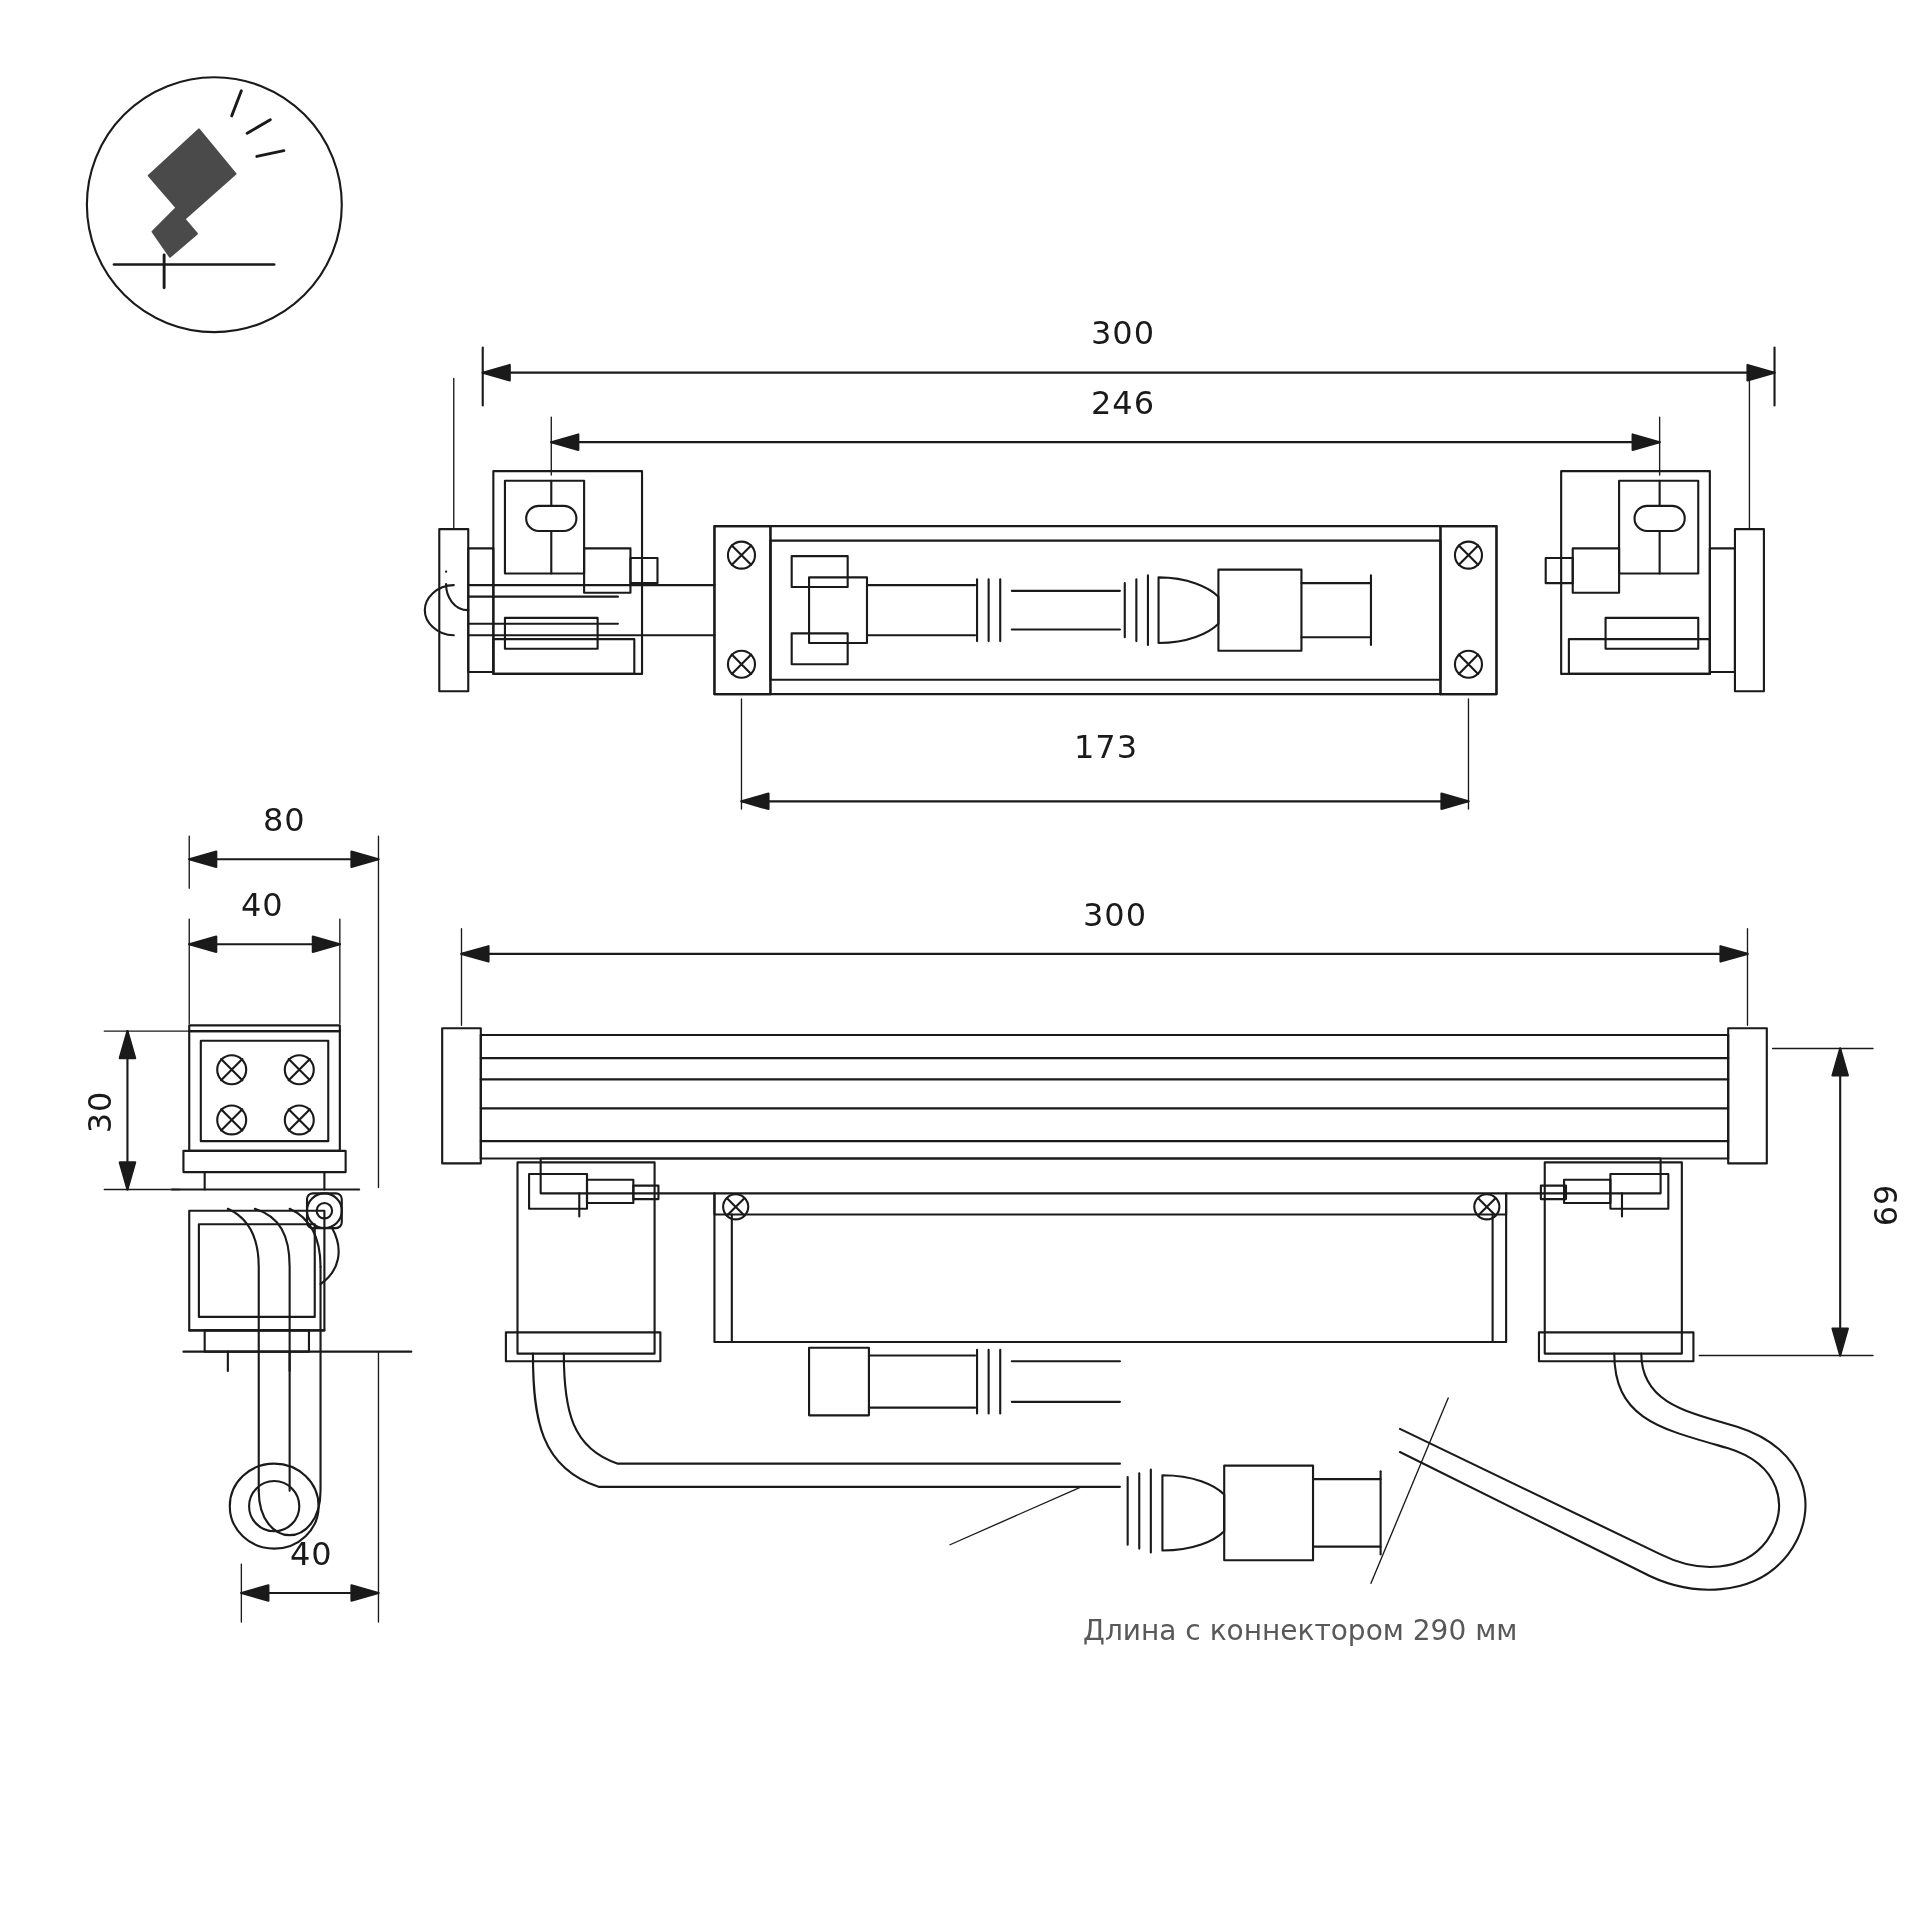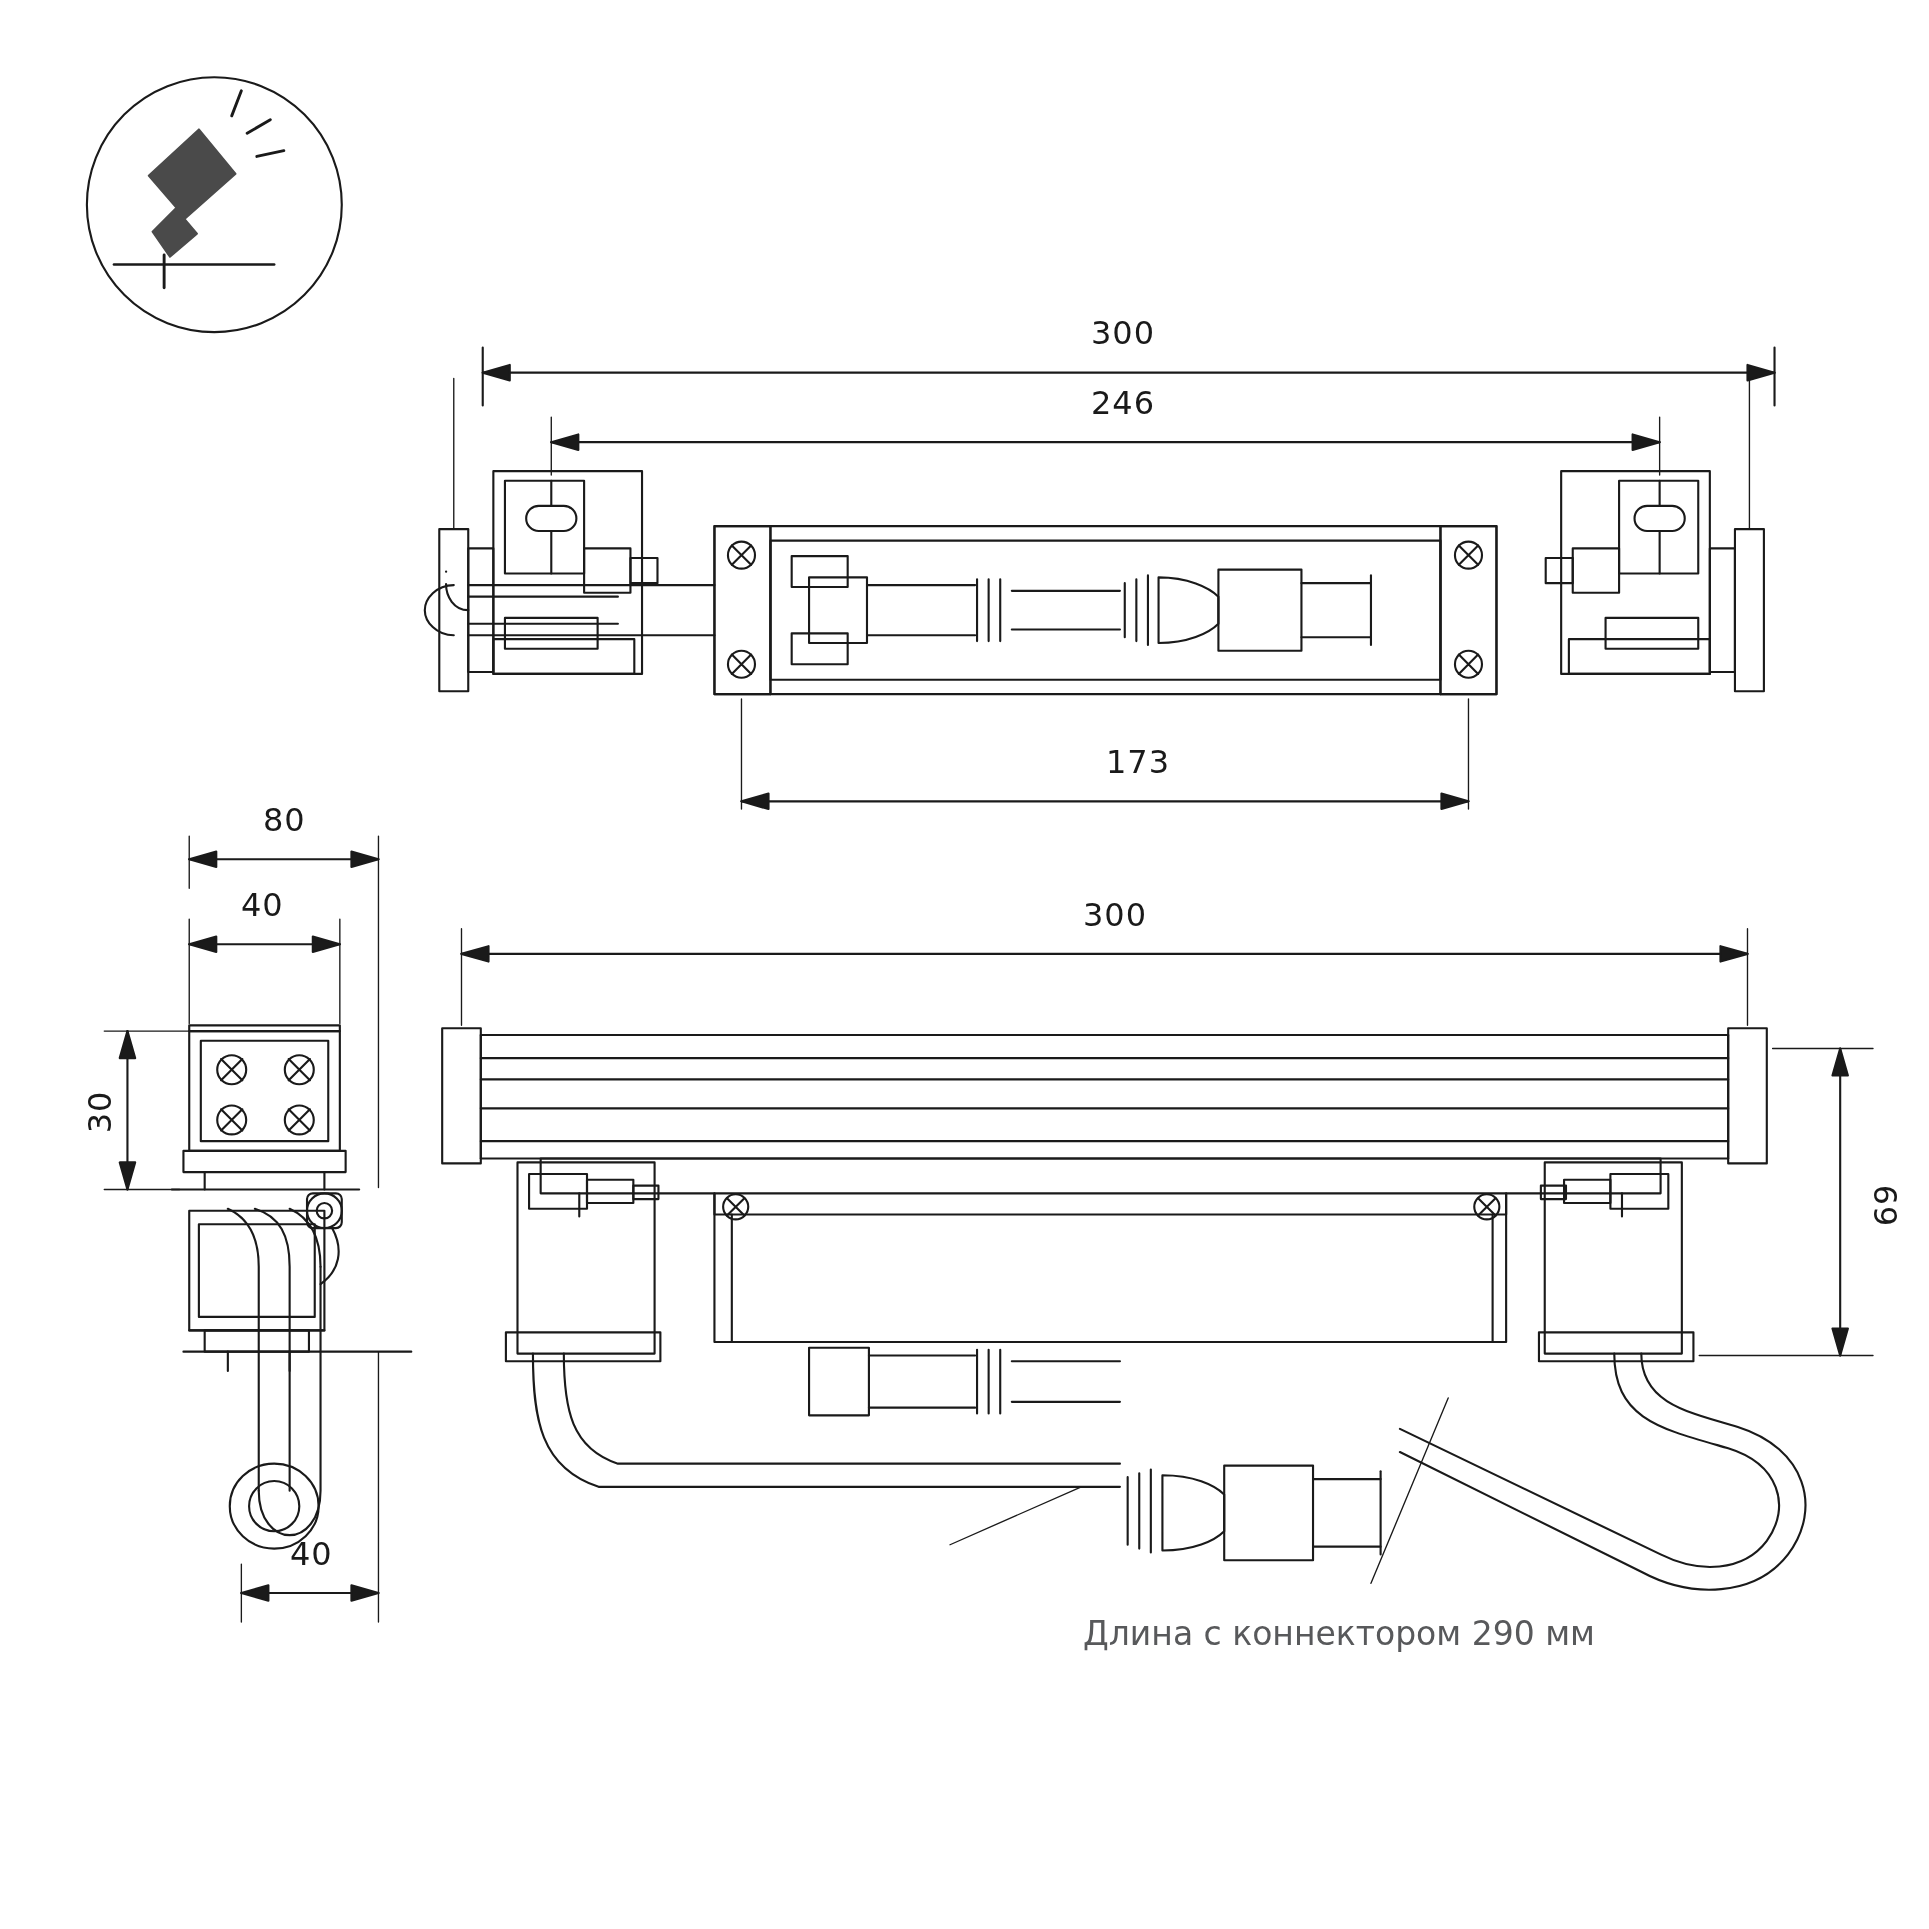--- a/index.html
+++ b/index.html
@@ -18,21 +18,21 @@
     font-family:"DejaVu Sans", sans-serif;
     font-size:32px;
     color:#1a1a1a;
     letter-spacing:1px;
     white-space:nowrap;
   }
   .dimtext.rot{transform:rotate(-90deg);transform-origin:center center;}
   .note{
     position:absolute;
     font-family:"DejaVu Sans", sans-serif;
-    font-size:33px;
+    font-size:28px;
     color:#58595b;
     white-space:nowrap;
   }
 </style>
 </head>
 <body>
 
 <div class="stage">
 
   <svg class="drw" viewBox="0 0 1998 1998">
@@ -285,21 +285,21 @@
         <path d="M 1906,1404 L 1898,1376 L 1914,1376 Z" fill="#1a1a1a"></path>
         <path d="M 1836,1086 L 1940,1086" stroke-width="1.4"></path>
         <path d="M 1760,1404 L 1940,1404" stroke-width="1.4"></path>
       </g>
 
     </g>
   </svg>
 
   <div class="dimtext" style="left:1091px;top:314px;">300</div>
   <div class="dimtext" style="left:1091px;top:384px;">246</div>
-  <div class="dimtext" style="left:1074px;top:743px;margin-left:32px;">173</div>
+  <div class="dimtext" style="left:1074px;top:728px;">173</div>
 
   <div class="dimtext" style="left:263px;top:801px;">80</div>
   <div class="dimtext" style="left:241px;top:886px;">40</div>
   <div class="dimtext rot" style="left:79px;top:1093px;">30</div>
   <div class="dimtext" style="left:290px;top:1535px;">40</div>
 
   <div class="dimtext" style="left:1083px;top:896px;">300</div>
   <div class="dimtext rot" style="left:1865px;top:1186px;">69</div>
 
   <div class="note" style="left:1083px;top:1614px;">Длина с коннектором 290 мм</div>

